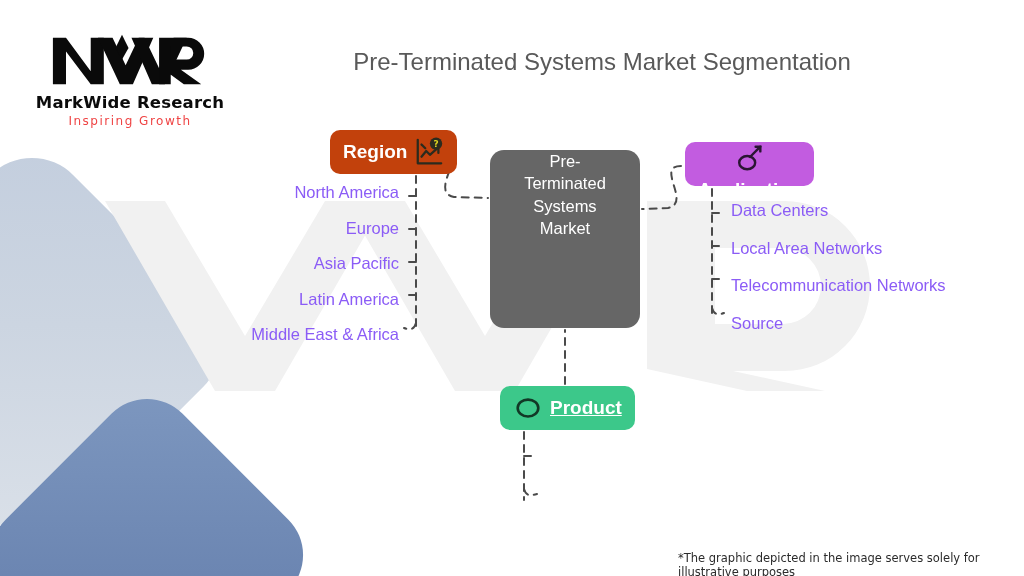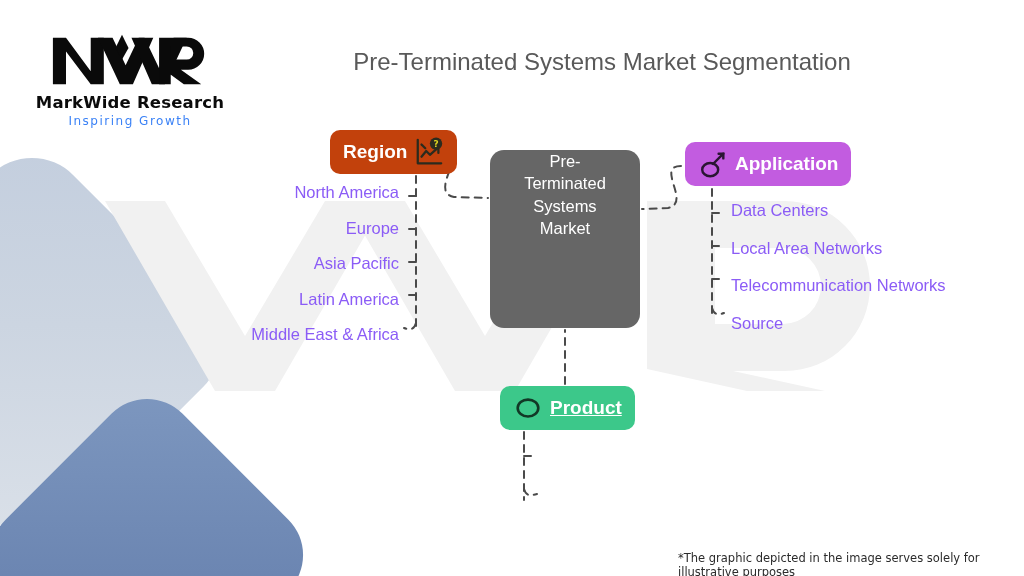--- a/index.html
+++ b/index.html
@@ -43,21 +43,21 @@
 
   
   .logo { position: absolute; left: 30px; top: 30px; width: 200px; text-align: center; }
   .logo-mark { width: 160px; height: 62px; margin: 0 auto; display: block; }
   .logo-name {
     font-size: 16.5px; font-weight: bold; color: #0b0b0b;
     letter-spacing: .2px; margin-top: 1px;
     font-family: "DejaVu Sans", sans-serif;
   }
   .logo-tag {
-    font-size: 12px; color: #3b82f6; letter-spacing: 1.5px; margin-top: 2px;
+    font-size: 12px; color: #ef4444; letter-spacing: 1.5px; margin-top: 2px;
     font-family: "DejaVu Sans", sans-serif;
   }
 
   
   .title {
     position: absolute; left: 262px; top: 48px; width: 680px;
     text-align: center; font-size: 24px; color: #595959; font-weight: 400;
   }
 
   
@@ -70,21 +70,21 @@
   }
 
   
   .badge {
     position: absolute; height: 44px; border-radius: 10px;
     display: flex; align-items: center; gap: 7px; padding: 0 13px;
     color: #ffffff; font-size: 19px; font-weight: 600;
   }
   .badge .ico { width: 30px; height: 30px; display: block; flex: 0 0 auto; }
   .badge-region { left: 330px; top: 130px; background: #c2410c; }
-  .badge-application { left: 685px; top: 142px; background: #c25ce0; }
+  .badge-application { left: 685px; top: 142px; background: #c25ce0; flex-direction: column; }
   .badge-product { left: 500px; top: 386px; background: #3cc88a; text-decoration: underline; }
 
   
   .conn { position: absolute; left: 0; top: 0; width: 1024px; height: 576px; pointer-events: none; }
 
   
   .leaf {
     position: absolute; font-size: 16.5px; color: #8b5cf6; line-height: 1.28;
   }
   .list-region { right: 625px; top: 182px; text-align: right; }

